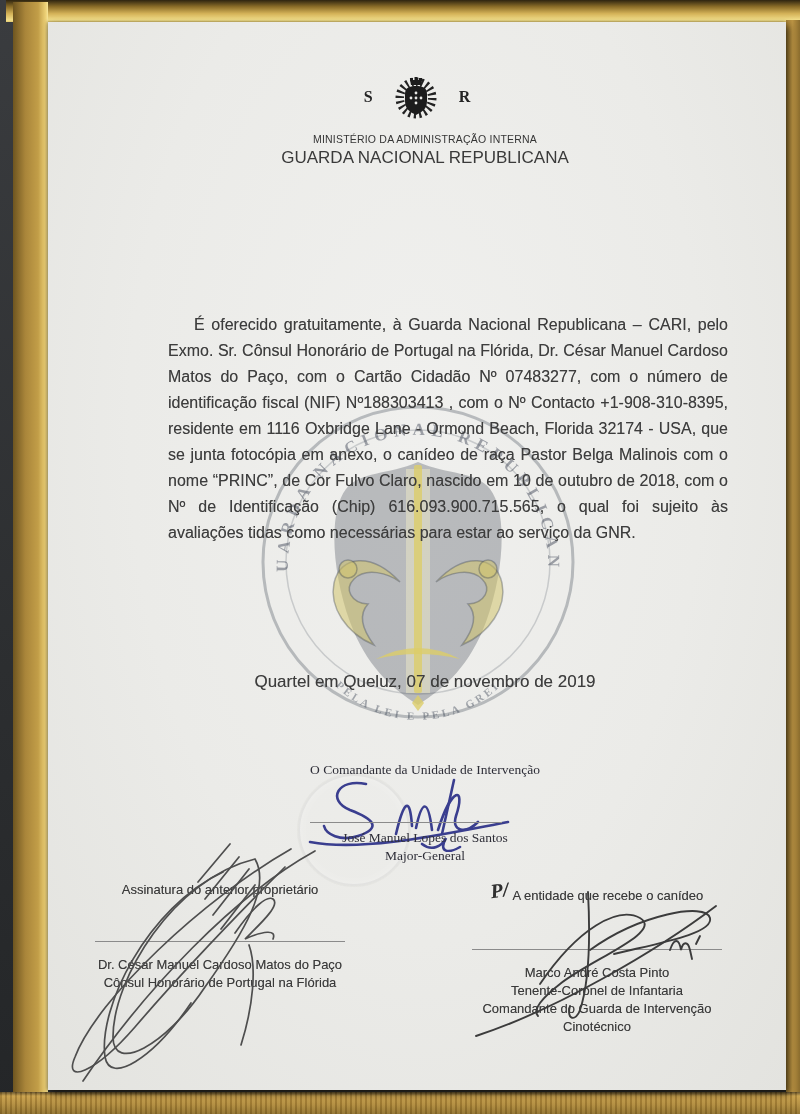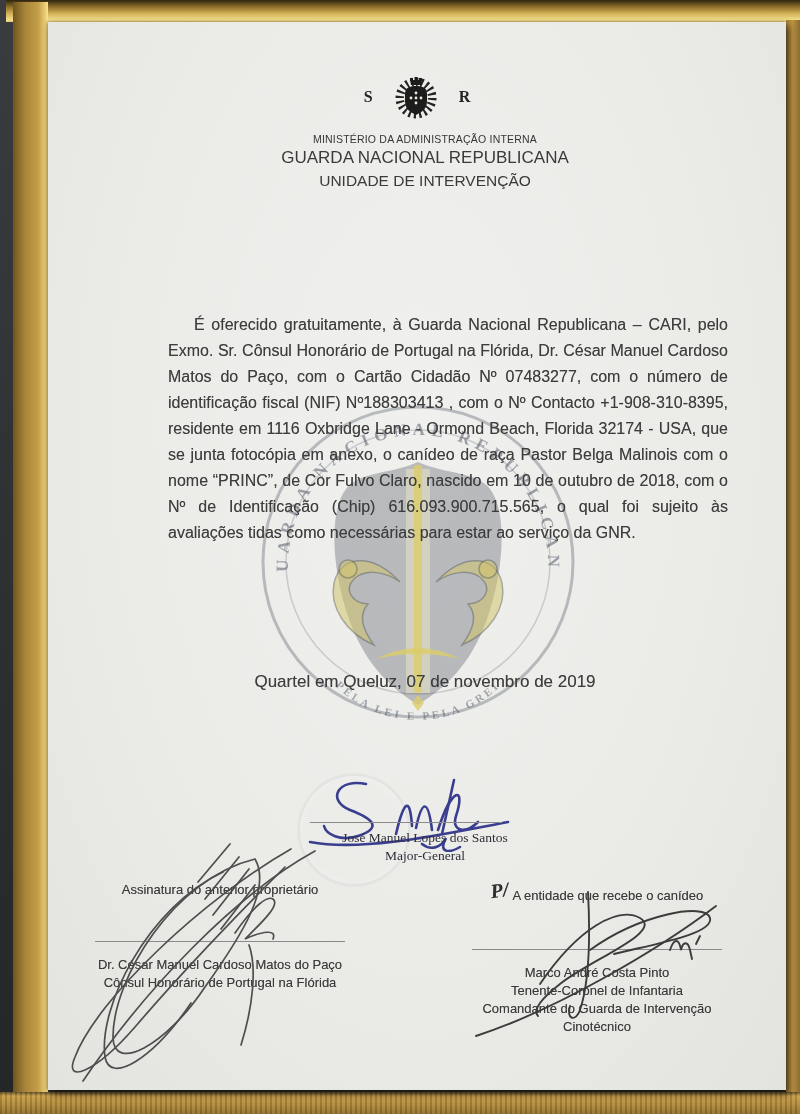--- a/index.html
+++ b/index.html
@@ -117,31 +117,31 @@
             <circle cx="33" cy="24" r="1.4"></circle>
           <circle cx="28" cy="29" r="1.4"></circle>
             <circle cx="28" cy="24" r="1.4"></circle>
         </g>
         <path d="M 22,6 h 12 l -1,5 h -10 z M 22,4 h 3 v 3 h -3 z M 31,4 h 3 v 3 h -3 z M 26.5,3 h 3 v 4 h -3 z" fill="#1c1c1c"></path>
       </svg>
       <span class="sr-letter">R</span>
     </div>
     <div class="abs ctr ministry">MINISTÉRIO DA ADMINISTRAÇÃO INTERNA</div>
     <div class="abs ctr org">GUARDA NACIONAL REPUBLICANA</div>
-    <div class="abs ctr unit">UNIDADE DE INTERVENÇÃO</div>
 
 
     <div class="abs body-block">
       <p>É oferecido gratuitamente, à Guarda Nacional Republicana – CARI, pelo Exmo. Sr. Cônsul Honorário de Portugal na Flórida, Dr. César Manuel Cardoso Matos do Paço, com o Cartão Cidadão Nº 07483277, com o número de identificação fiscal (NIF) Nº188303413 , com o Nº Contacto +1-908-310-8395, residente em 1116 Oxbridge Lane - Ormond Beach, Florida 32174 - USA, que se junta fotocópia em anexo, o canídeo de raça Pastor Belga Malinois com o nome “PRINC”, de Cor Fulvo Claro, nascido em 10 de outubro de 2018, com o Nº de Identificação (Chip) 616.093.900.715.565, o qual foi sujeito às avaliações tidas como necessárias para estar ao serviço da GNR.</p>
     </div>
 
     <div class="abs ctr dateline">Quartel em Queluz, 07 de novembro de 2019</div>
 
     <div class="abs emboss"></div>
 
+    <div class="abs ctr serif cmd-label">O Comandante da Unidade de Intervenção</div>
     <svg class="abs" style="top:750px;left:256px;" width="218" height="80" viewBox="0 0 218 80">
       <g fill="none" stroke="#3a3e8f" stroke-width="2.6" stroke-linecap="round">
         <path d="M 62,12 C 34,6 22,28 46,38 C 70,47 78,56 54,64 C 36,70 22,62 20,54"></path>
         <path d="M 92,62 C 100,28 106,24 108,54 M 112,56 C 118,28 124,26 128,58"></path>
         <path d="M 134,58 C 148,14 162,14 152,44 C 147,60 162,62 174,50"></path>
         <path d="M 150,8 L 138,62"></path>
         <path d="M 6,70 C 60,80 140,62 204,50"></path>
         <path d="M 118,72 c 10,8 20,2 24,-6 c -8,14 2,16 14,9"></path>
       </g>
     </svg>

